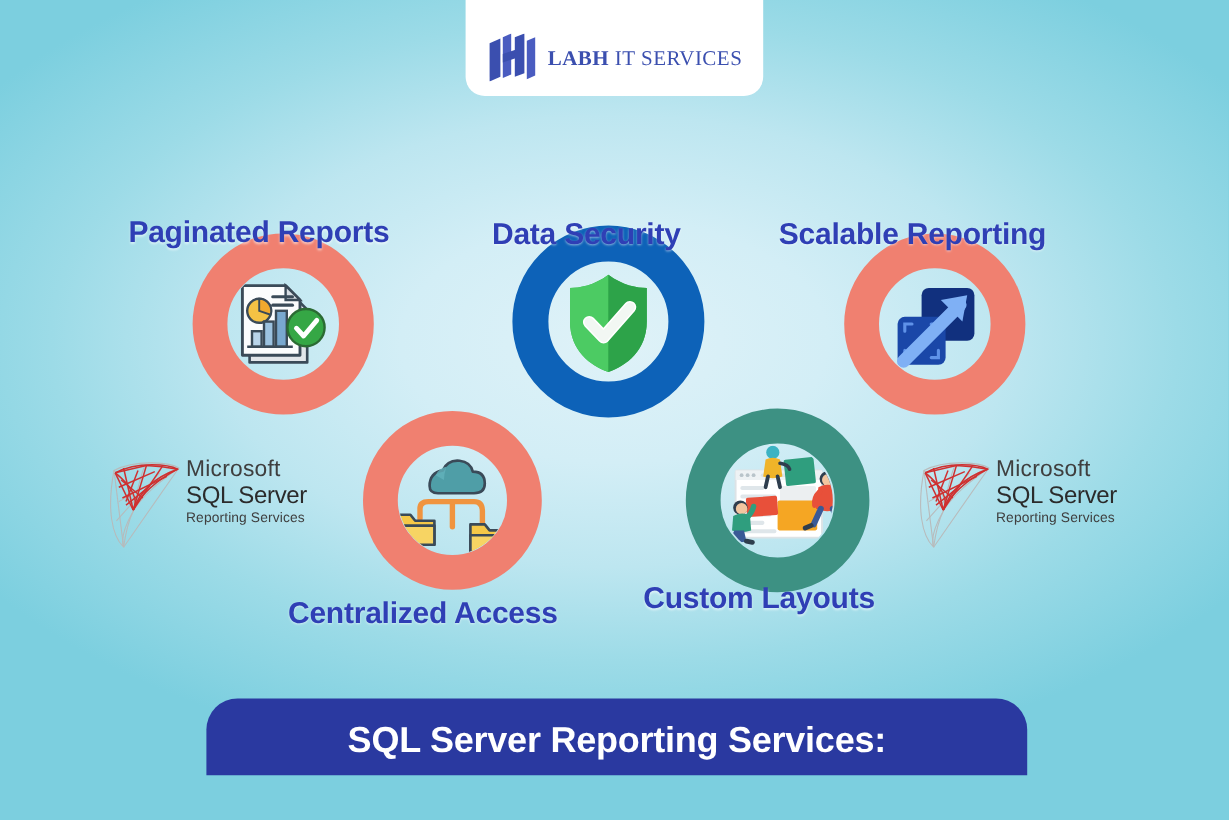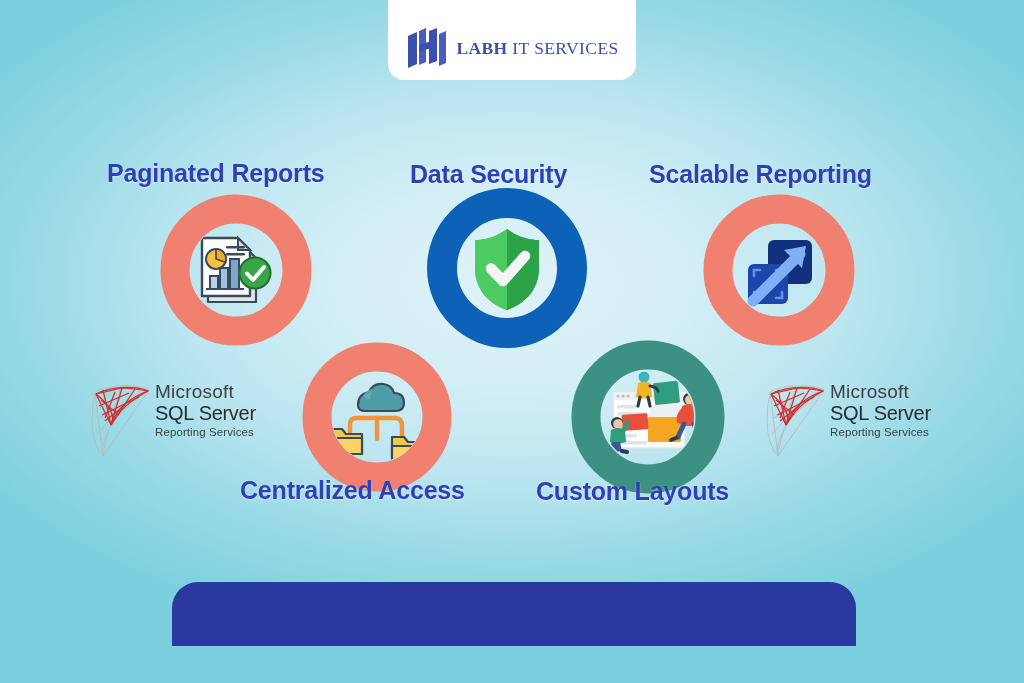--- a/index.html
+++ b/index.html
@@ -70,26 +70,27 @@
 
   
   .feat-label {
     position: absolute;
     color: #2f3fb5;
     font-weight: bold;
     white-space: nowrap;
     font-size: 25px;
     letter-spacing: -0.2px;
     text-shadow: 0 1px 2px rgba(255,255,255,0.55);
+    margin-top: 21px;
   }
   #label-paginated  { left: 107px; top: 159px; }
   #label-security   { left: 410px; top: 160px; }
   #label-scalable   { left: 649px; top: 160px; }
   #label-central    { left: 240px; top: 476px; }
-  #label-custom     { left: 536px; top: 477px; }
+  #label-custom     { left: 536px; top: 464px; }
 
   
   .sql-logo {
     position: absolute;
     width: 190px;
     height: 86px;
   }
   #sql-left  { left: 85px;  top: 376px; }
   #sql-right { left: 760px; top: 376px; }
   .sql-logo .sql-mesh { position: absolute; left: 0; top: 2px; }
@@ -375,15 +376,16 @@
       </g>
     </svg>
     <div class="sql-words">
       <div class="sql-ms">Microsoft</div>
       <div class="sql-main">SQL Server</div>
       <div class="sql-sub">Reporting Services</div>
     </div>
   </div>
 
   <div id="banner">
+    <div class="banner-line">SQL Server Reporting Services:</div>
   </div>
 
 </div>
 
 </body></html>

